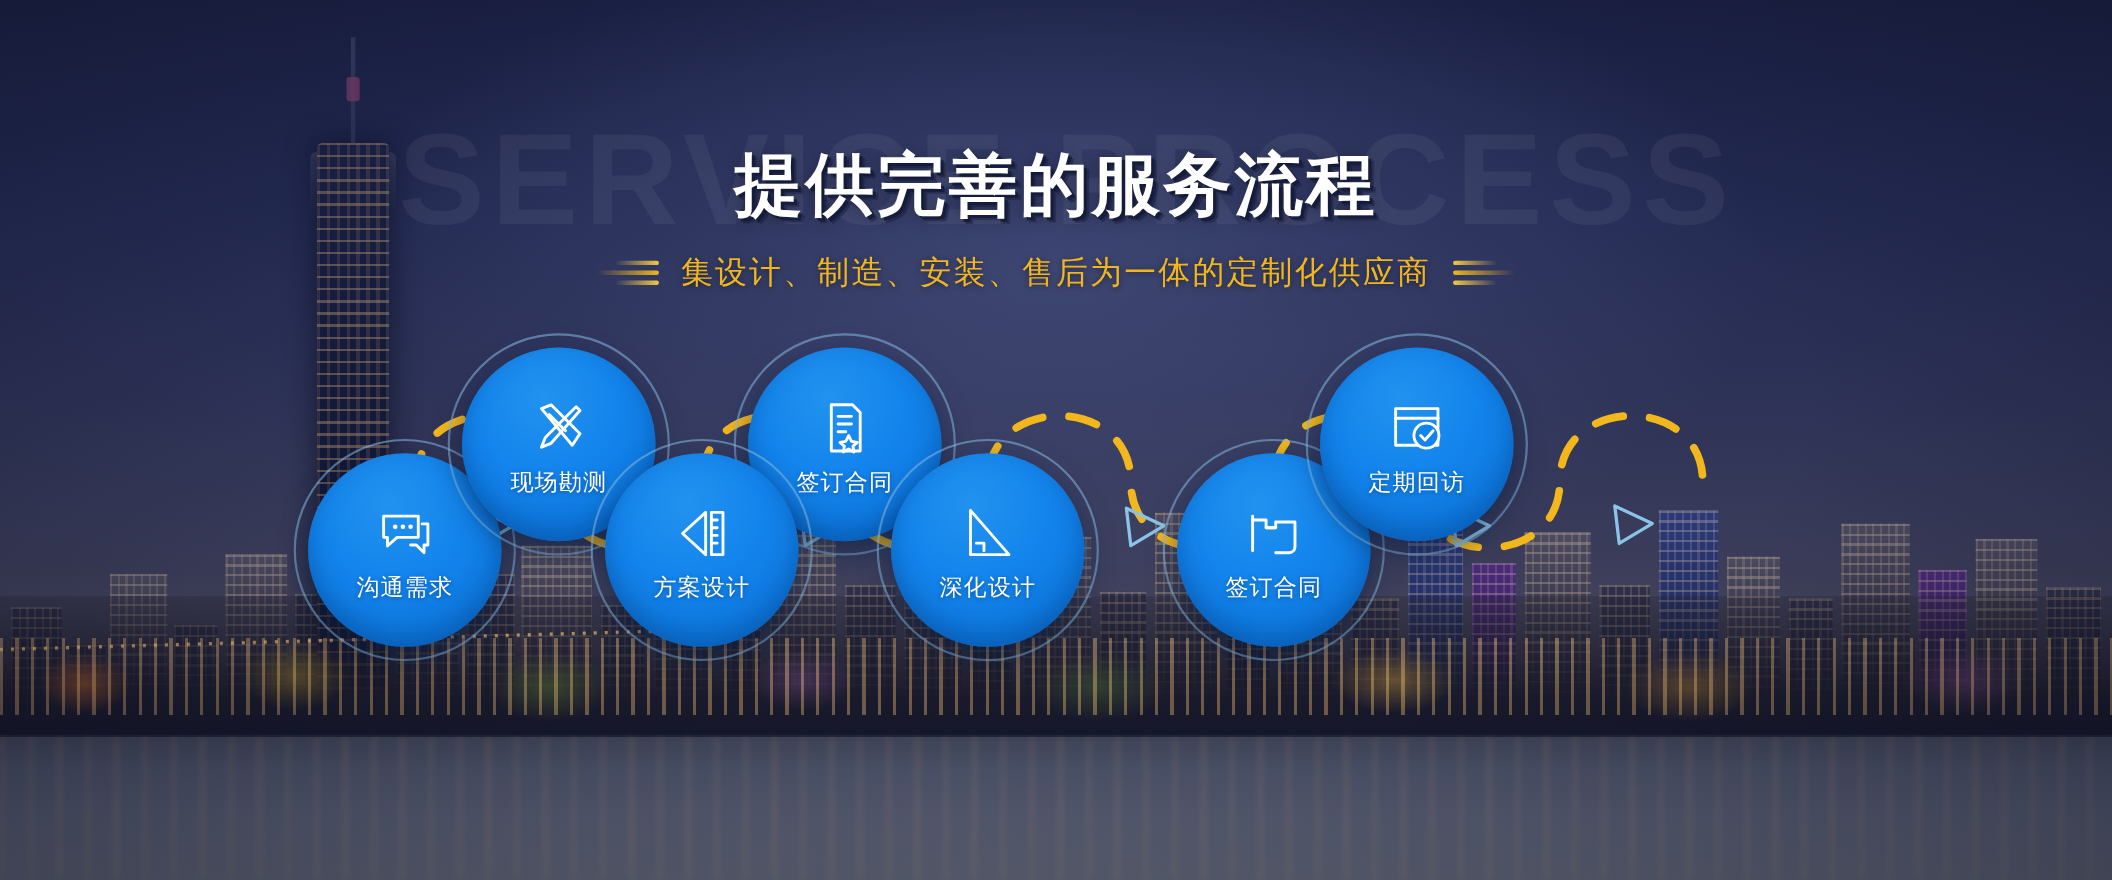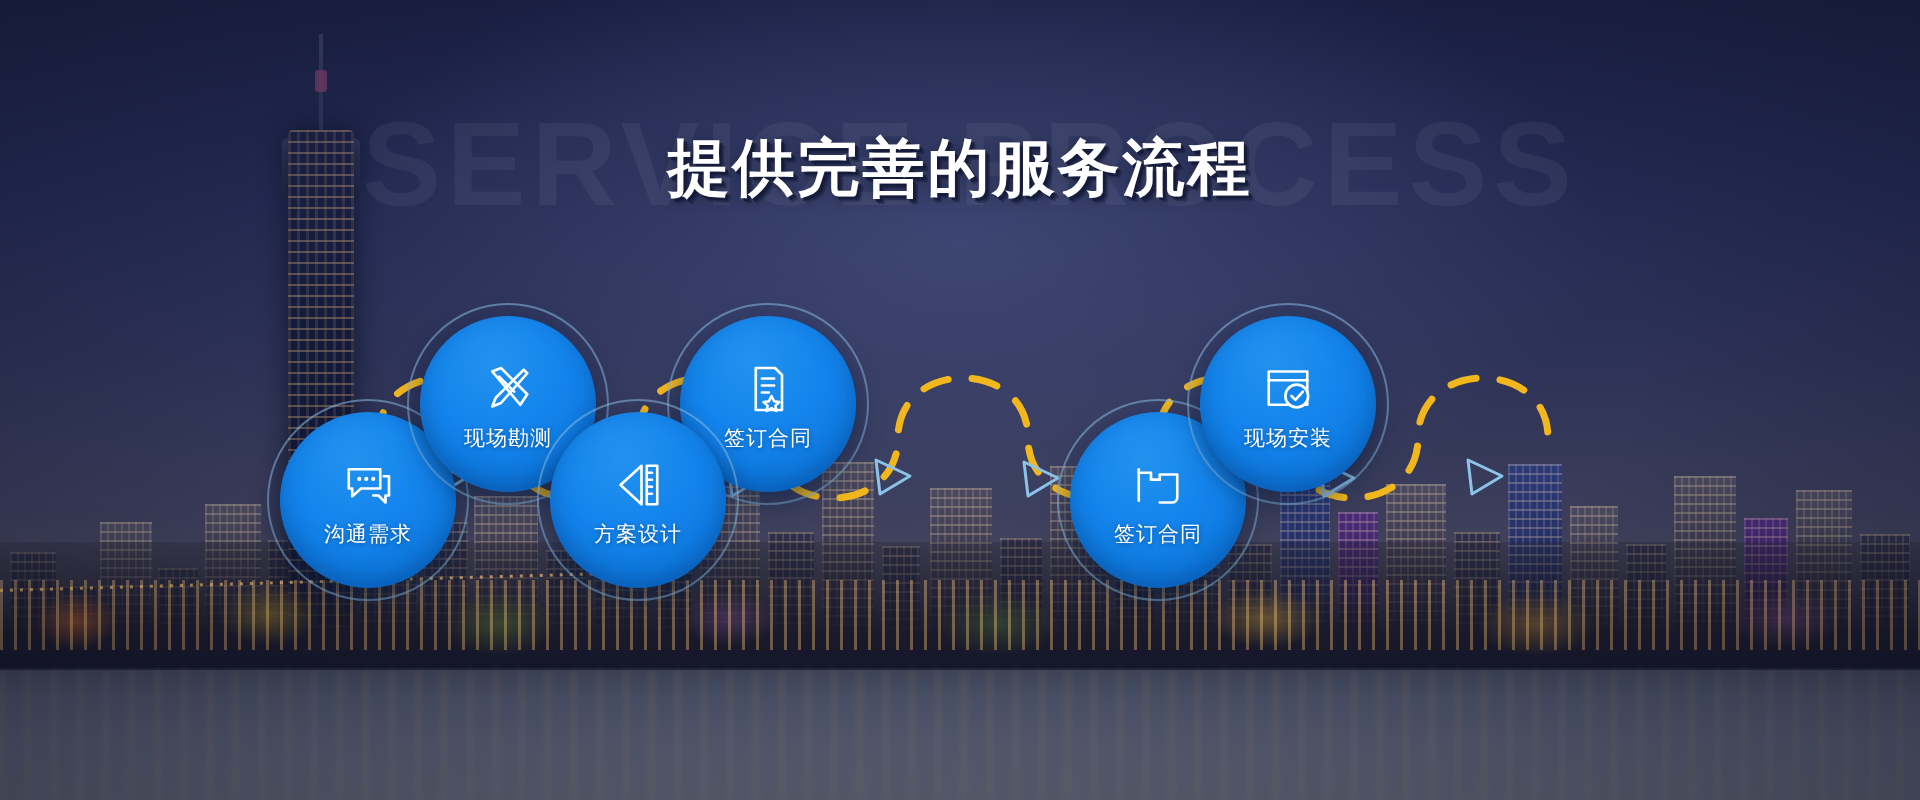--- a/index.html
+++ b/index.html
@@ -308,20 +308,33 @@
   <div class="waterline"></div>
   <div class="water"></div>
   <div class="waterrefl"></div>
 
   <div class="vignette"></div>
 
   <div class="watermark">SERVICE PROCESS</div>
 
   <div class="headline">提供完善的服务流程</div>
 
+  <div class="subwrap">
+    <span class="orn left">
+        <span></span>
+        <span></span>
+        <span></span>
+      </span>
+    <span class="subtitle">集设计、制造、安装、售后为一体的定制化供应商</span>
+    <span class="orn right">
+        <span></span>
+        <span></span>
+        <span></span>
+      </span>
+  </div>
 
   <div id="flow">
     <svg id="flowsvg" viewBox="0 0 1920 330">
 
       <path d="M 378 138
                C 378 58, 508 58, 508 138
                C 508 218, 638 218, 638 138
                C 638 58, 768 58, 768 138
                C 768 218, 898 218, 898 138
                C 898 58, 1028 58, 1028 138
@@ -395,20 +408,32 @@
           <svg viewBox="0 0 64 64" fill="none" stroke="#fff" stroke-width="3" stroke-linejoin="round" stroke-linecap="round">
             <path d="M36 10 L12 32 L36 54 Z"></path>
             <path d="M42 10 h12 v44 h-12 z"></path>
             <path d="M42 18 h6 M42 26 h6 M42 34 h6 M42 42 h6"></path>
           </svg>
         </span>
         <span class="lbl">方案设计</span>
       </div>
     </div>
 
+    <div class="node down" style="left:810px;top:112px;">
+      <div class="ring"></div>
+      <div class="disc">
+        <span class="ico">
+          <svg viewBox="0 0 64 64" fill="none" stroke="#fff" stroke-width="3" stroke-linejoin="round" stroke-linecap="round">
+            <path d="M14 8 L14 54 L54 54 Z"></path>
+            <path d="M20 42 h8 v8"></path>
+          </svg>
+        </span>
+        <span class="lbl">深化设计</span>
+      </div>
+    </div>
 
 
     <div class="node down" style="left:1070px;top:112px;">
       <div class="ring"></div>
       <div class="disc">
         <span class="ico">
           <svg viewBox="0 0 64 64" fill="none" stroke="#fff" stroke-width="3" stroke-linejoin="round" stroke-linecap="round">
             <path d="M10 14 v36"></path>
             <path d="M10 18 h14 v8 h10 v-6 h20 v26 a6 6 0 0 1 -6 6 h-14"></path>
             <path d="M24 26 h10"></path>
@@ -422,19 +447,19 @@
       <div class="ring"></div>
       <div class="disc">
         <span class="ico">
           <svg viewBox="0 0 64 64" fill="none" stroke="#fff" stroke-width="3" stroke-linejoin="round" stroke-linecap="round">
             <path d="M10 12 h44 v38 H10 z"></path>
             <path d="M10 22 h44"></path>
             <circle cx="42" cy="40" r="13" fill="#1384ec"></circle>
             <path d="M36 40 l4.5 4.5 L49 35"></path>
           </svg>
         </span>
-        <span class="lbl">现场安装</span>
+        <span class="lbl">定期回访</span>
       </div>
     </div>
 
   </div>
 
 </div>
 
 </body></html>

